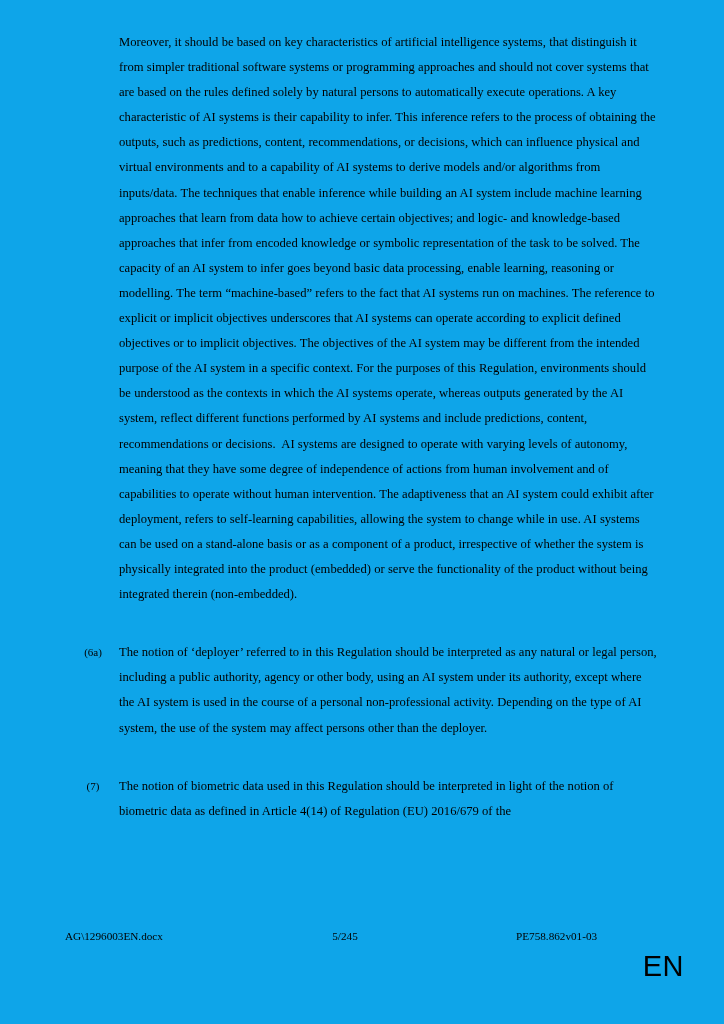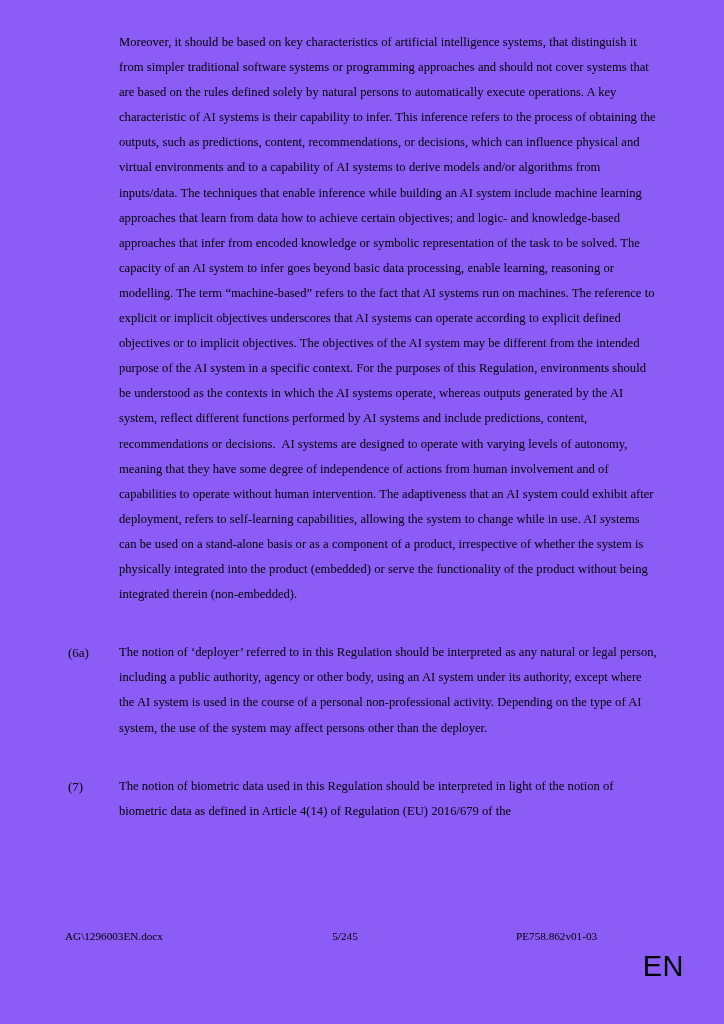--- a/index.html
+++ b/index.html
@@ -8,21 +8,21 @@
     background: #ffffff;
   }
   body {
     font-family: "Liberation Serif", "DejaVu Serif", serif;
     color: #000000;
   }
   .page {
     position: relative;
     width: 724px;
     height: 1024px;
-    background: #8b5cf6;
+    background: #0ea5e9;
     overflow: hidden;
     box-sizing: border-box;
   }
 
   
   .content {
     position: absolute;
     left: 65px;
     top: 30px;
     width: 594px;
@@ -37,23 +37,23 @@
     width: 594px;
   }
   .para + .para {
     margin-top: 8px;
   }
   .para-label {
     position: absolute;
     left: 3px;
     top: 0;
     width: 50px;
-    font-size: 13px;
+    font-size: 11px;
     line-height: 25.1px;
-    text-align: left;
+    text-align: center;
     white-space: nowrap;
   }
   .para-body {
     font-size: 12.6px;
     line-height: 25.1px;
     text-align: justify;
     text-justify: inter-word;
     hyphens: none;
     white-space: pre-wrap;
     word-spacing: 0.1px;

